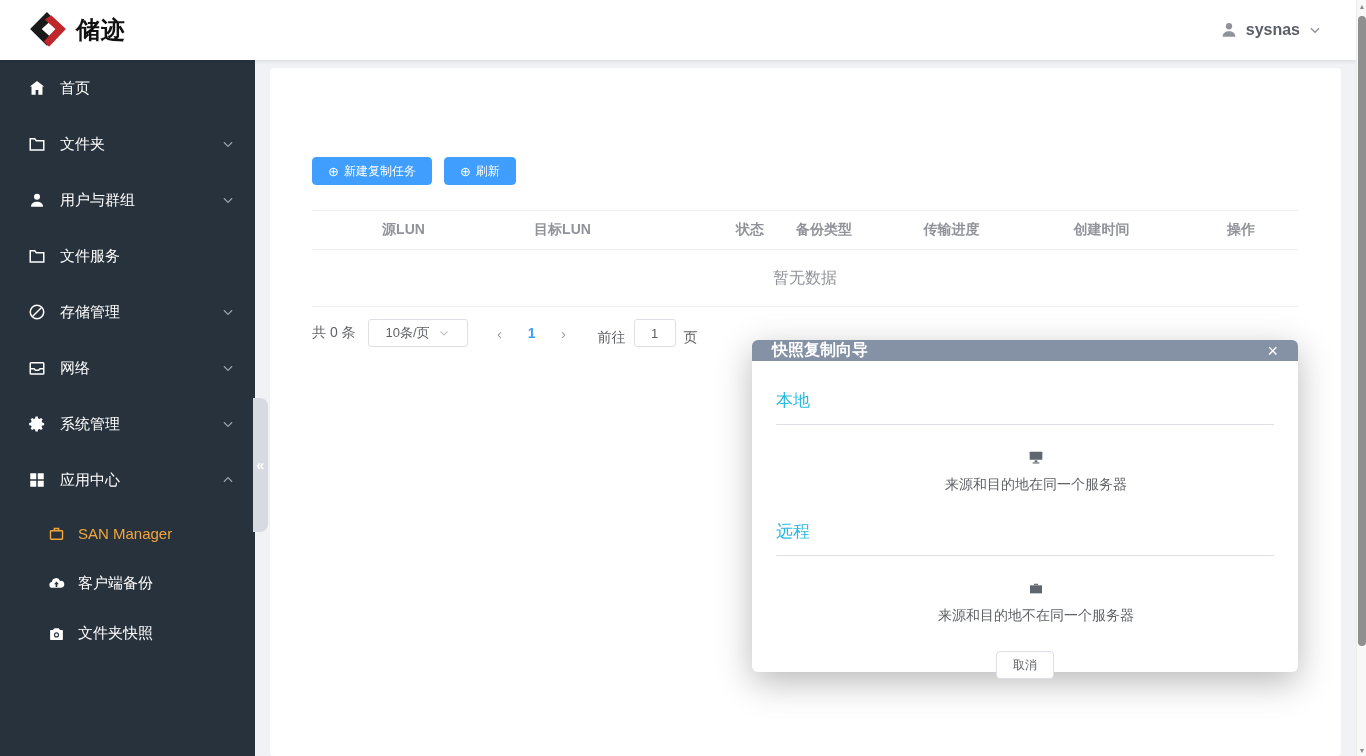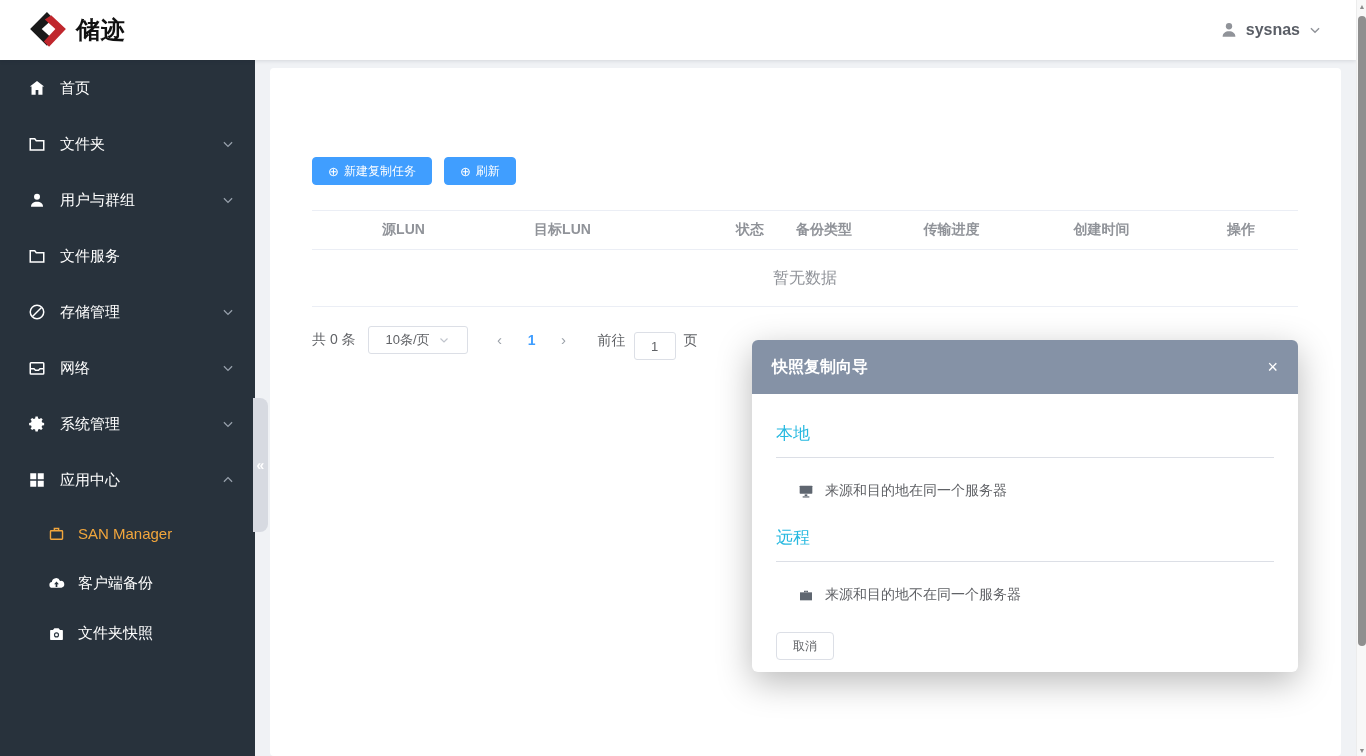--- a/index.html
+++ b/index.html
@@ -44,34 +44,34 @@
   .th:nth-child(1){width:183px;} .th:nth-child(2){width:135px;} .th:nth-child(3){width:134px;text-align:right;}
   .th:nth-child(4){width:120px;} .th:nth-child(5){width:135px;} .th:nth-child(6){width:165px;} .th:nth-child(7){width:114px;}
   .empty-row { height:57px; display:flex; align-items:center; justify-content:center; border-bottom:1px solid #ebeef5; color:#909399; font-size:16px; }
 
   .pagination { margin-top:12px; display:flex; align-items:center; font-size:14px; color:#606266; }
   .pg-total { margin-right:12px; }
   .pg-size { width:100px; height:28px; border:1px solid #dcdfe6; border-radius:3px; display:flex; align-items:center; justify-content:center; gap:8px; font-size:13px; color:#606266; cursor:pointer; margin-right:16px; background:#fff; }
   .pg-pager { display:flex; align-items:center; margin-right:18px; }
   .pg-arrow { width:32px; height:28px; display:flex; align-items:center; justify-content:center; color:#9aa0a8; cursor:pointer; font-size:15px; background:#fff; border:none; font-family:inherit; }
   .pg-num { width:32px; text-align:center; color:#409eff; font-weight:bold; font-size:14px; cursor:pointer; }
-  .pg-goto { display:flex; align-items:flex-start; gap:8px;margin-top:13px; }
+  .pg-goto { display:flex; align-items:flex-end; gap:8px; }
   .pg-input { width:42px; height:28px; border:1px solid #dcdfe6; border-radius:3px; text-align:center; font-size:13px; color:#606266; font-family:inherit; }
 
   
   .modal { position:absolute; left:752px; top:340px; width:546px; height:332px; background:#ffffff; border-radius:6px; box-shadow:0 10px 35px rgba(0,0,0,.28); z-index:50; display:flex; flex-direction:column; }
   .modal-header { height:54px; background:#8592a6; border-radius:6px 6px 0 0; display:flex; align-items:center; justify-content:space-between; padding:0 20px; }
   .modal-title { color:#ffffff; font-size:16px; font-weight:bold; }
   .modal-close { color:#ffffff; font-size:18px; line-height:1; cursor:pointer; background:none; border:none; font-family:inherit; }
   .modal-body { padding:14px 24px 0 24px; flex:1; }
   .m-section-title { font-size:17px; color:#28b9e0; margin-top:14px; }
   .m-divider { border:none; border-top:1px solid #dcdfe6; margin:12px 0 0 0; }
-  .m-option { display:flex; align-items:center; gap:11px; margin:24px 0 26px 22px; color:#606266; font-size:14px; cursor:pointer; }
+  .m-option { display:flex; align-items:center; gap:11px; margin:24px 0 26px 22px; color:#606266; font-size:14px; cursor:pointer;flex-direction:column; }
   .m-option .mo-icon { width:16px; height:16px; color:#5f6670; }
-  .modal-footer { padding:0 24px 12px 24px; display:flex; justify-content:flex-start; }
+  .modal-footer { padding:0 24px 12px 24px; display:flex; justify-content:center; }
   .btn-cancel { background:#ffffff; border:1px solid #dcdfe6; border-radius:4px; color:#606266; font-size:12px; height:28px; padding:0 16px; cursor:pointer; font-family:inherit; }
 
   
   .scrollbar { position:absolute; right:0; top:0; width:10px; height:756px; background:#f8f8f8; border-left:1px solid #ececec; z-index:60; }
   .sb-arrow { position:absolute; left:0; width:10px; height:12px; display:flex; align-items:center; justify-content:center; font-size:7px; color:#8c8c8c; cursor:pointer; }
   .sb-up { top:0; } .sb-down { bottom:0; }
   .sb-thumb { position:absolute; left:1px; top:16px; width:8px; height:630px; background:#8f8f8f; border-radius:4px; cursor:pointer; }
 
   svg { display:block; }
 </style>

